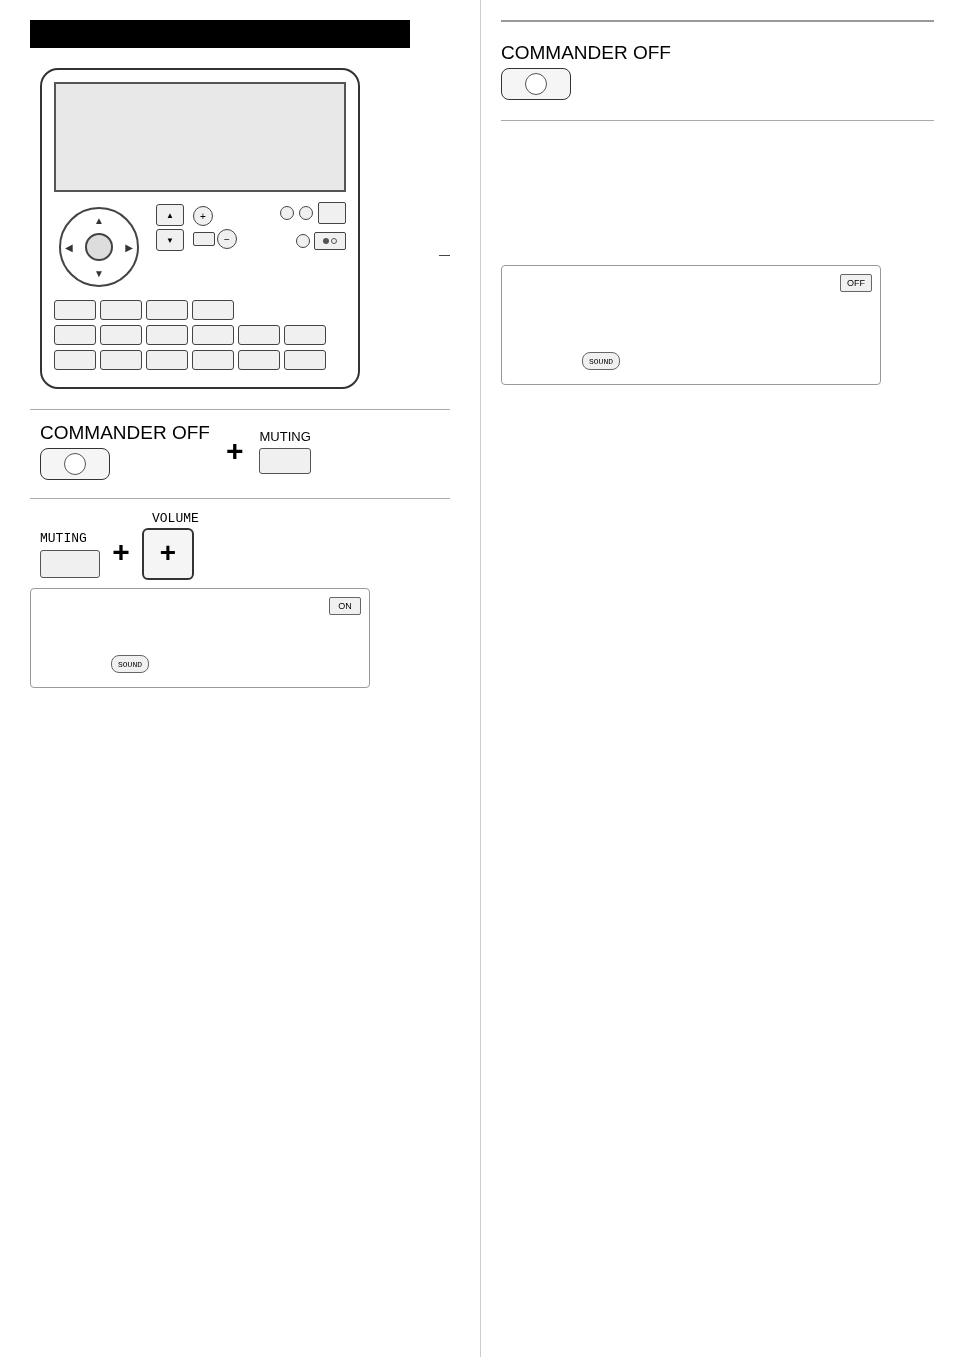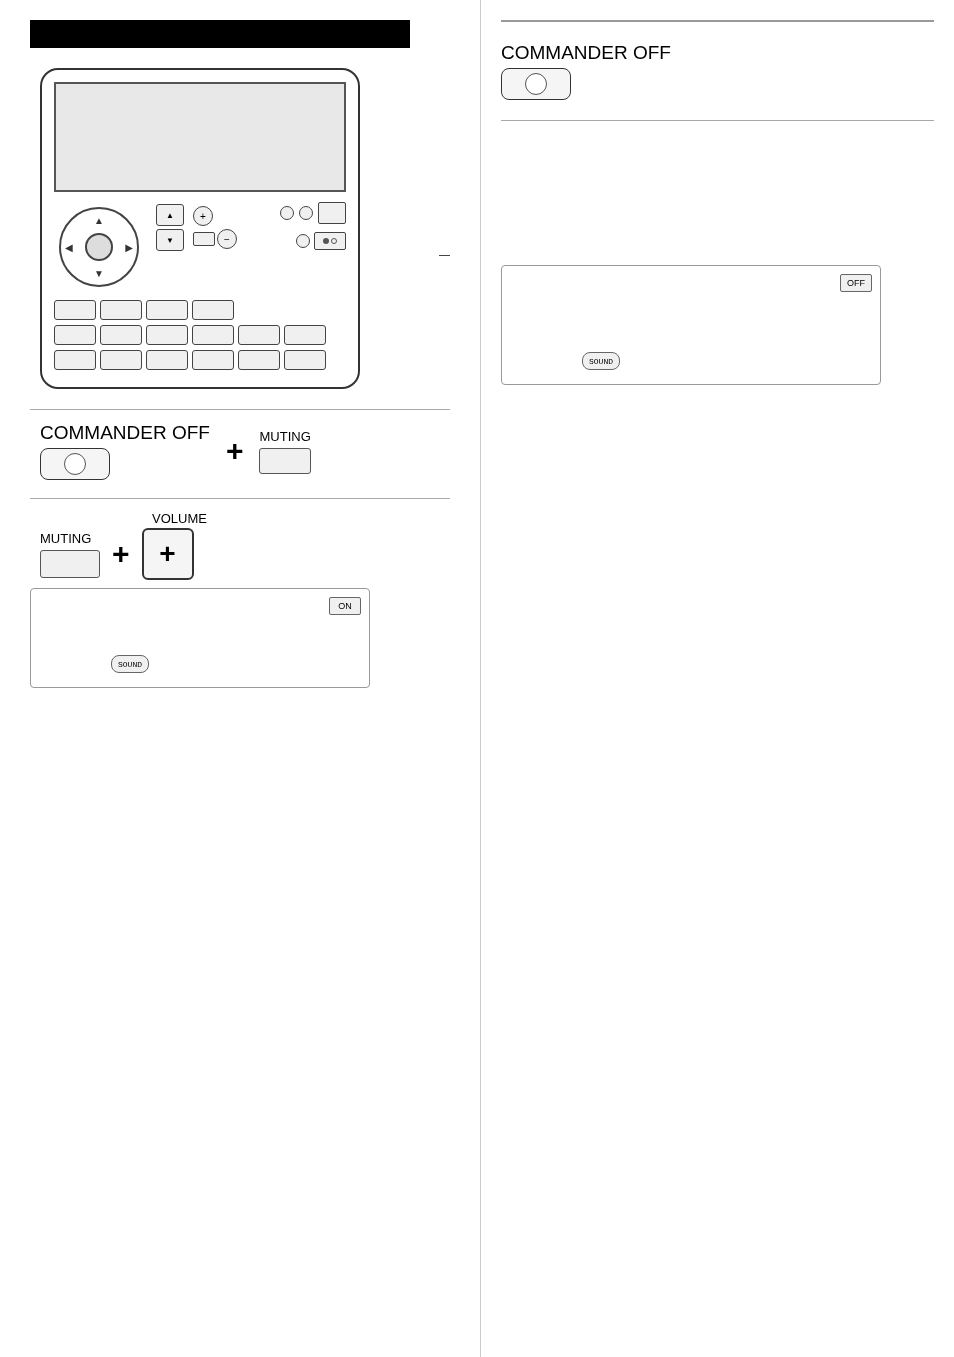--- a/index.html
+++ b/index.html
@@ -207,20 +207,21 @@
     }
 
     .muting-label {
       font-size: 13px;
       margin-bottom: 4px;
     }
 
     
     .volume-section {
       margin-top: 10px;
+      font-family: Liberation Mono, monospace;
     }
 
     .volume-label {
       font-size: 13px;
       margin-bottom: 4px;
       margin-left: 60px;
     }
 
     .volume-combo-row {
       display: flex;

